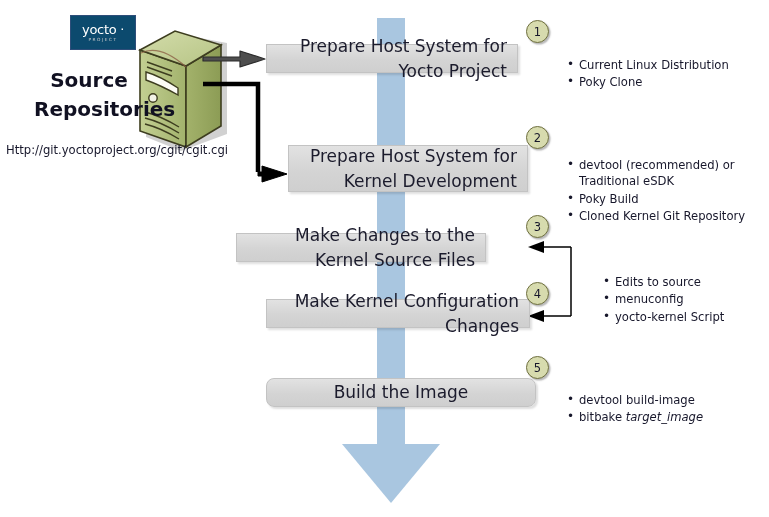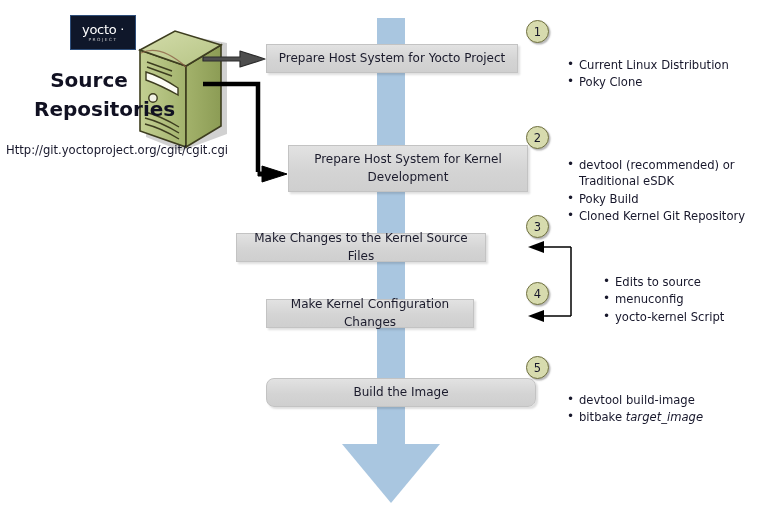--- a/index.html
+++ b/index.html
@@ -42,31 +42,31 @@
 
   
   .proc-box {
     position: absolute;
     background: linear-gradient(to bottom, #e2e2e2 0%, #d4d4d4 55%, #cfcfcf 100%);
     border: 1px solid #c3c3c3;
     box-shadow: 2px 2px 2px rgba(0,0,0,0.13);
     display: flex;
     align-items: center;
     justify-content: center;
-    text-align: center;
-    font-size: 12px;
+    text-align: right;
+    font-size: 17px;
     line-height: 1.45;
     color: #1b1b2c;
     box-sizing: border-box;
     padding: 8px 10px;
   }
   #box-1 { left: 266px; top: 44px;  width: 252px; height: 29px; }
   #box-2 { left: 288px; top: 145px; width: 240px; height: 47px; }
   #box-3 { left: 236px; top: 233px; width: 250px; height: 29px; }
-  #box-4 { left: 266px; top: 299px; width: 208px; height: 29px; }
+  #box-4 { left: 266px; top: 299px; width: 264px; height: 29px; }
   #box-5 { left: 266px; top: 378px; width: 270px; height: 29px; border-radius: 8px; }
 
   
   .step-circle {
     position: absolute;
     width: 23px;
     height: 23px;
     border-radius: 50%;
     background: #d7dbae;
     border: 1.6px solid #6f7040;
@@ -131,21 +131,21 @@
     color: #17172b;
     white-space: nowrap;
   }
 
   
   #yocto-logo {
     left: 70px;
     top: 15px;
     width: 66px;
     height: 35px;
-    background: #0f172a;
+    background: #0c4a6e;
     border: 1.5px solid #2e4e7a;
     display: flex;
     flex-direction: column;
     align-items: center;
     justify-content: center;
     box-sizing: border-box;
   }
   #yocto-wordmark {
     color: #ffffff;
     font-size: 13px;

